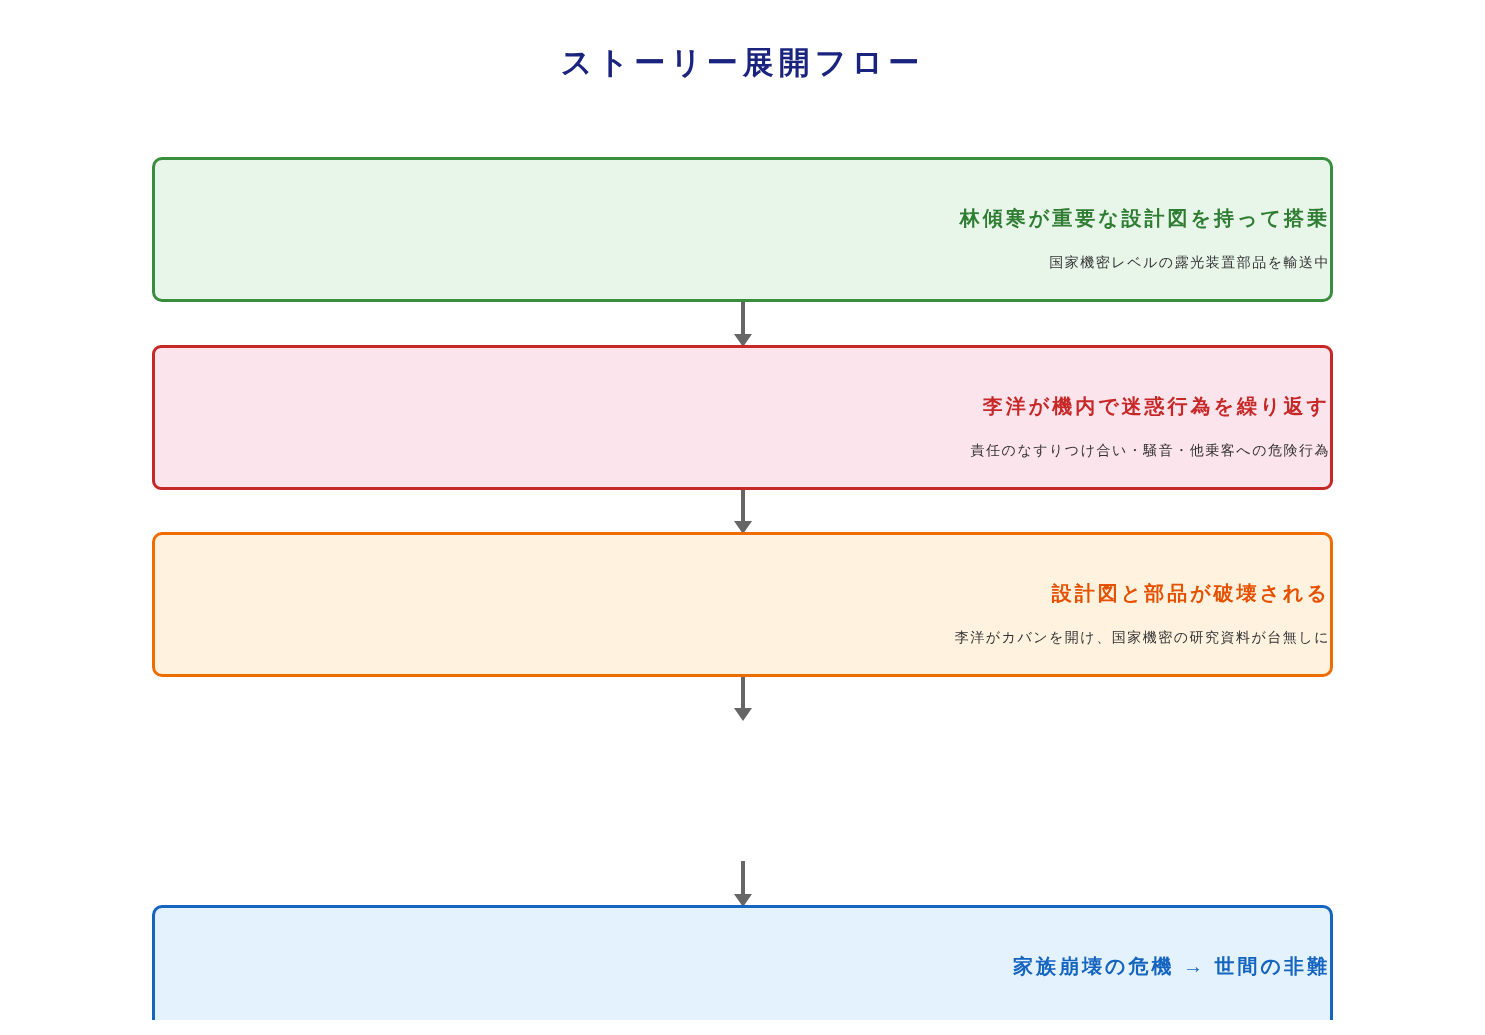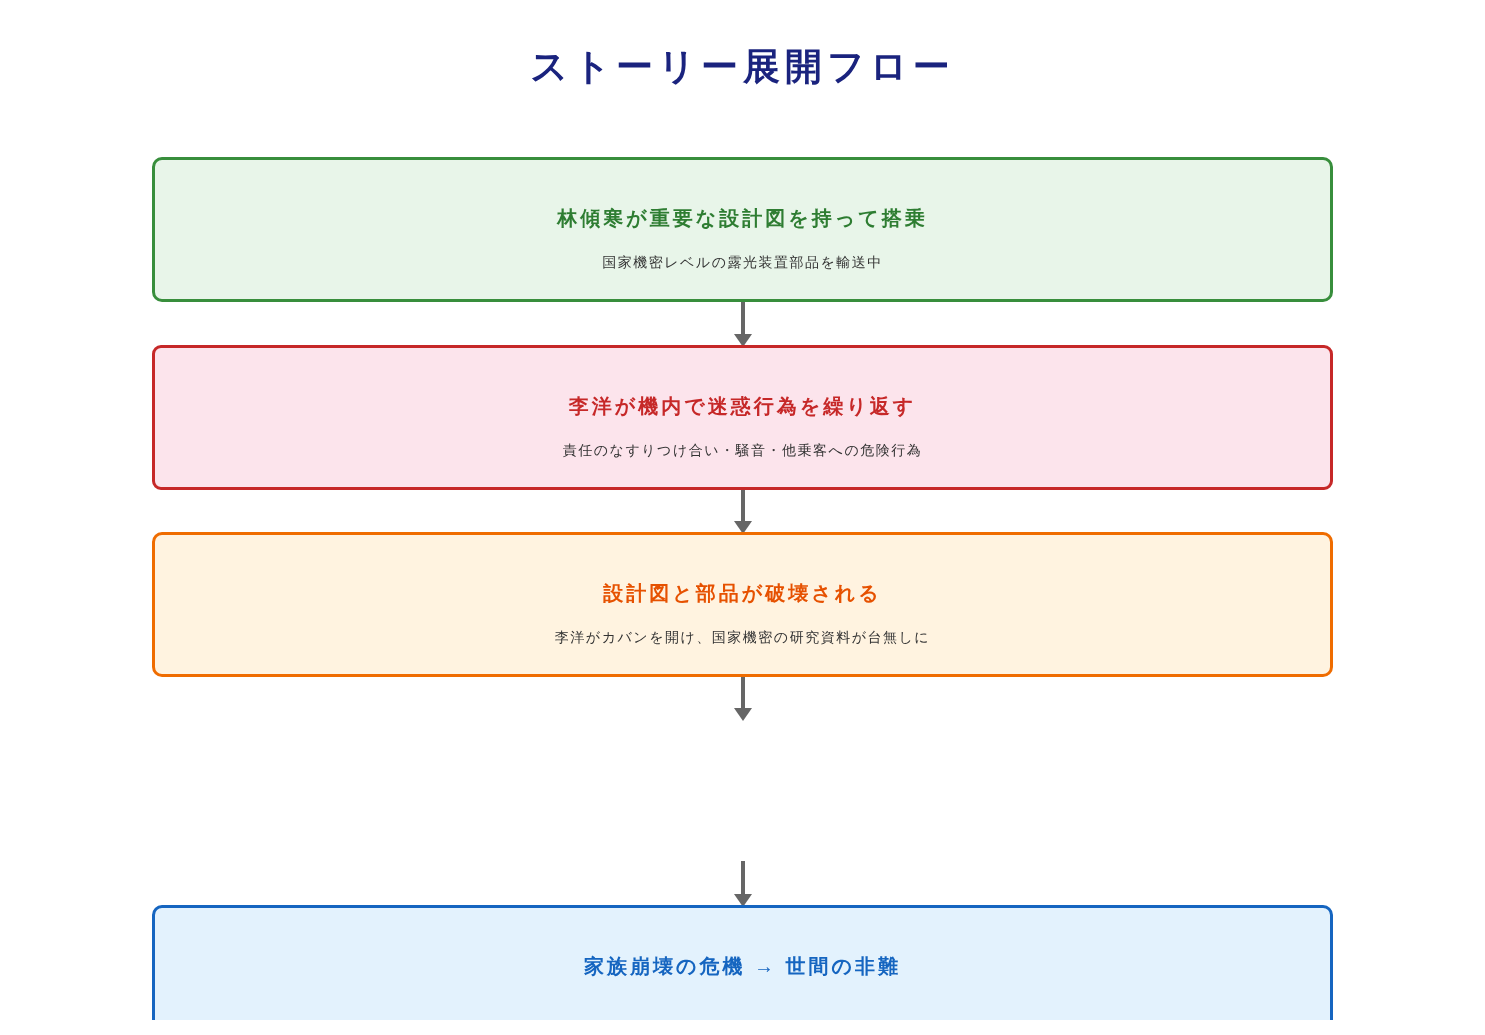--- a/index.html
+++ b/index.html
@@ -17,35 +17,35 @@
     overflow: hidden;
     background: #ffffff;
   }
   .diagram-title {
     position: absolute;
     top: 42px;
     left: 0;
     width: 100%;
     text-align: center;
     margin: 0;
-    font-size: 37px;
+    font-size: 31px;
     font-weight: bold;
     letter-spacing: 5px;
     color: var(--heading-color, #1a237e);
   }
   .step {
     position: absolute;
     left: 152px;
     width: 1181px;
     height: 145px;
     box-sizing: border-box;
     border: 3px solid var(--border, #888);
     background: var(--fill, #eee);
     border-radius: 10px;
-    text-align: center;
+    text-align: right;
     z-index: 2;
   }
   .step-title {
     margin-top: 45px;
     font-size: 20px;
     line-height: 26px;
     font-weight: bold;
     letter-spacing: 3px;
     color: var(--title-color, #222);
   }

